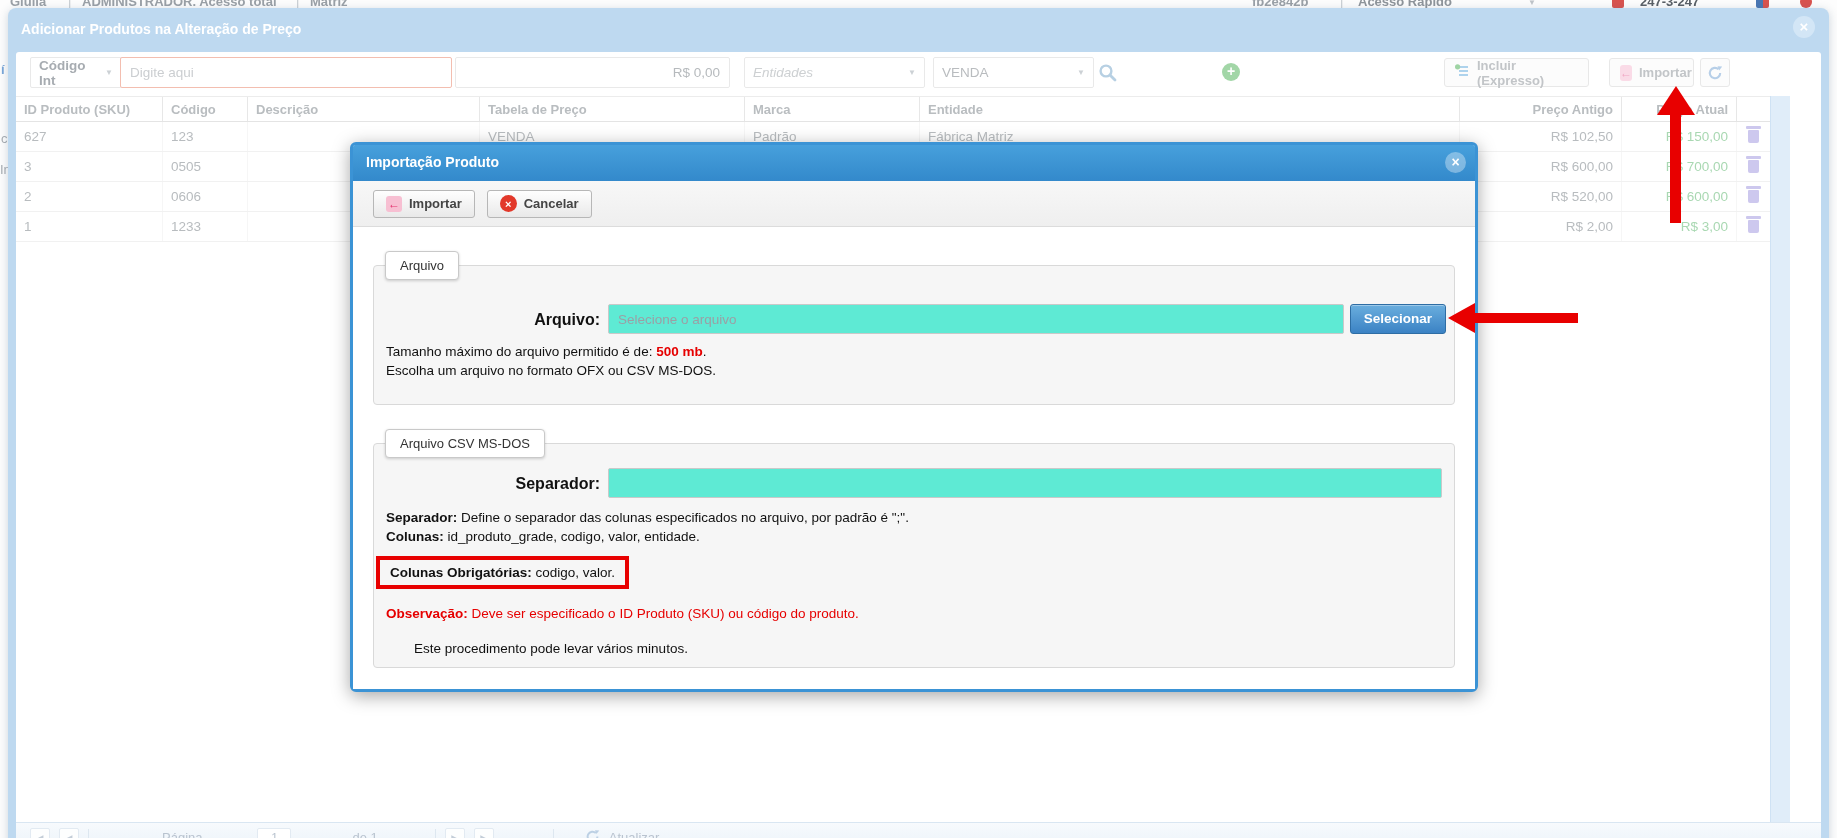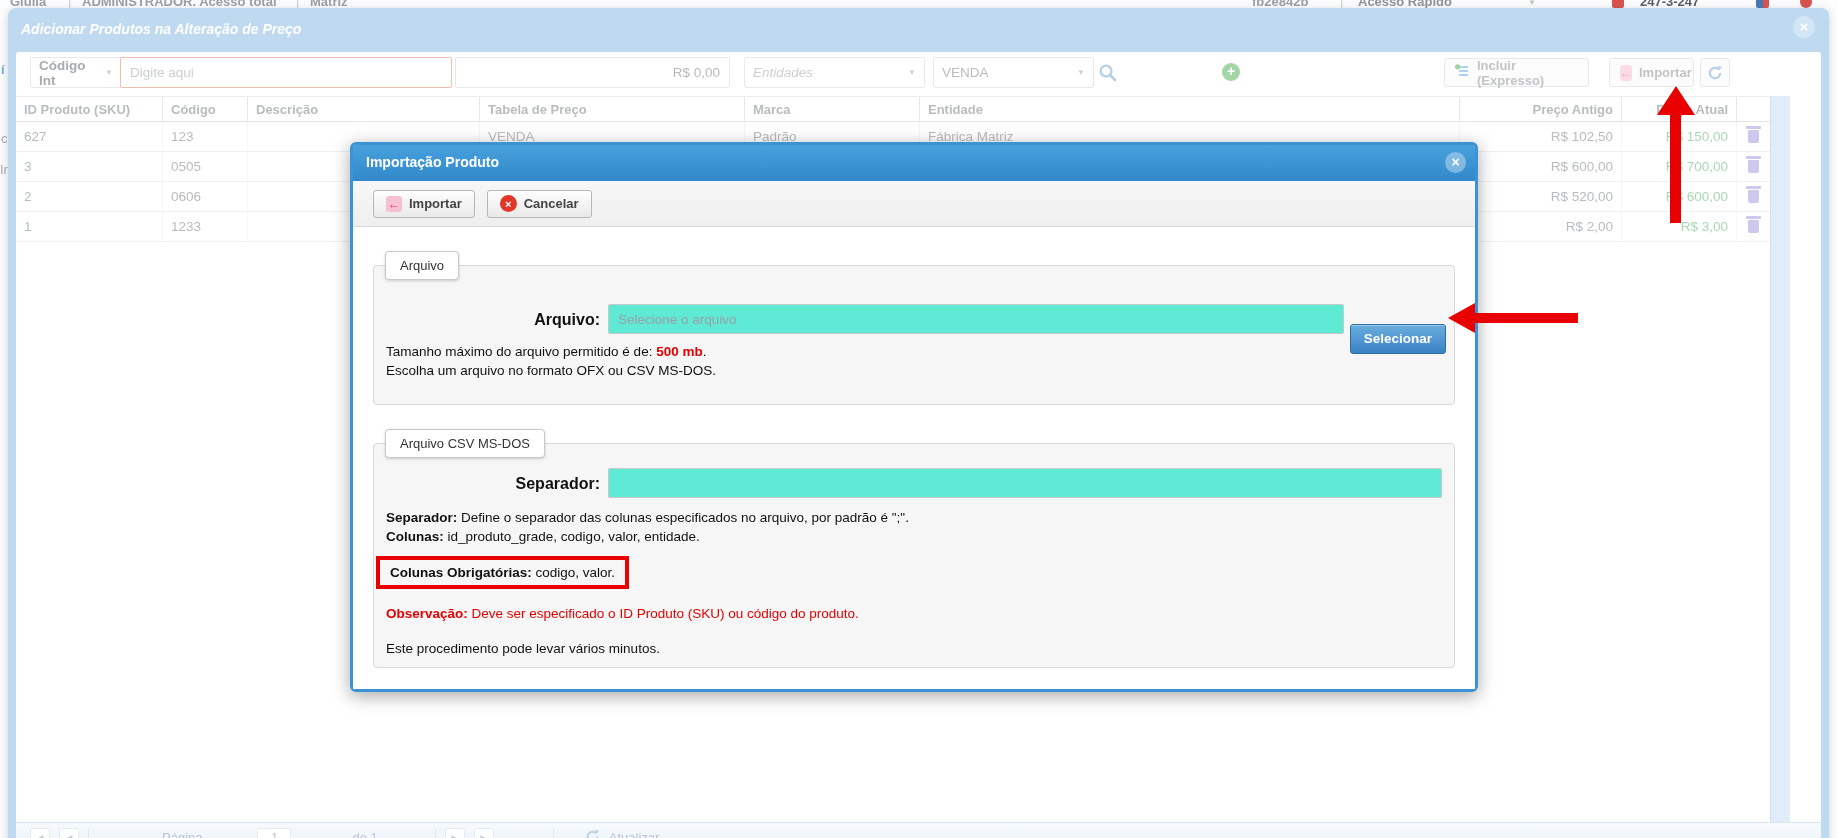--- a/index.html
+++ b/index.html
@@ -11,21 +11,21 @@
   
   .bg-topbar { position:absolute; left:0; top:-6px; width:1837px; height:20px;
                font-size:13px; font-weight:bold; color:#9ba1a7; white-space:nowrap; z-index:1; }
   .bg-topbar .sep { color:#c6cbd0; margin:0 8px; font-weight:normal; }
   .bg-frag { position:absolute; z-index:1; font-size:13px; color:#a9aeb3; }
 
   
   .om { position:absolute; left:8px; top:8px; width:1821px; height:920px;
         background:#bed9f0; border-radius:8px; z-index:10;
         box-shadow:0 2px 10px rgba(60,90,120,.25); }
-  .om-title { position:absolute; left:13px; top:13px; font-size:14px; font-weight:bold; color:#ffffff;font-style:italic; }
+  .om-title { position:absolute; left:13px; top:13px; font-size:14px; font-weight:bold; color:#ffffff; }
   .om-close { position:absolute; right:14px; top:8px; width:22px; height:22px; border-radius:50%;
               background:#d3e6f6; color:#fff; font-size:15px; font-weight:bold; text-align:center;
               line-height:21px; cursor:pointer; }
   .om-body { position:absolute; left:8px; top:44px; width:1805px; height:876px; background:#ffffff;
              border-radius:3px; overflow:hidden; }
 
   
   .fctl { position:absolute; top:5px; height:31px; background:#fff; border:1px solid #e9e9e9;
           border-radius:2px; font-size:13.5px; display:flex; align-items:center; }
   .fsel { justify-content:space-between; padding:0 8px; color:#a7acb1; font-weight:bold; }
@@ -94,21 +94,21 @@
            border:1px solid #d9d9d9; border-radius:4px; }
   .gtab { position:absolute; background:#fff; border:1px solid #c9c9c9; border-radius:4px;
           padding:6px 14px; font-size:13px; color:#333; box-shadow:0 1px 3px rgba(0,0,0,.18); z-index:5; }
   .flabel { position:absolute; left:0; width:226px; text-align:right; font-size:16px;
             font-weight:bold; color:#111; }
   .ginput { position:absolute; height:30px; border:1px solid #c9c9c9; border-radius:2px; background:#5eead4;
             font-size:13.5px; color:#555; padding:0 9px; font-family:"Liberation Sans",sans-serif; outline:none; }
   .ginput::placeholder { color:#9aa0a5; }
   .selbtn { position:absolute; height:30px; background:linear-gradient(#6aaede,#3b82c4);
             border:1px solid #2e6da4; border-radius:3px; color:#fff; font-size:13.5px; font-weight:bold;
-            text-align:center; line-height:28px; cursor:pointer; box-shadow:inset 0 1px 0 rgba(255,255,255,.35);margin-top:20px; }
+            text-align:center; line-height:28px; cursor:pointer; box-shadow:inset 0 1px 0 rgba(255,255,255,.35); }
   .note { position:absolute; left:12px; font-size:13.5px; color:#111; line-height:19px; white-space:nowrap; }
   .b { font-weight:bold; }
   .red { color:#e60000; }
   .redbox { position:absolute; left:2px; border:4px solid #e80000; background:transparent;
             padding:5px 10px; font-size:13.5px; color:#111; white-space:nowrap; }
 
   
   .anno { position:absolute; z-index:300; }
   .arrow-shaft-v { left:1670px; top:114px; width:11px; height:109px; background:#e80000; }
   .arrow-head-up { left:1657px; top:86px; width:0; height:0;
@@ -326,21 +326,21 @@
         </div>
         <div class="note" style="top:83px;">
           <span class="b">Colunas:</span><span> id_produto_grade, codigo, valor, entidade.</span>
         </div>
         <div class="redbox" style="top:112px;">
           <span class="b">Colunas Obrigatórias:</span><span> codigo, valor.</span>
         </div>
         <div class="note red" style="top:160px;">
           <span class="b">Observação:</span><span> Deve ser especificado o ID Produto (SKU) ou código do produto.</span>
         </div>
-        <div class="note" style="top:195px;">Este procedimento pode levar vários minutos.</div>
+        <div class="note" style="top:195px;margin-left:28px;">Este procedimento pode levar vários minutos.</div>
       </div>
     </div>
   </div>
 
   <div class="anno arrow-shaft-v"></div>
   <div class="anno arrow-head-up"></div>
   <div class="anno arrow-shaft-h"></div>
   <div class="anno arrow-head-left"></div>
 
 </div>

